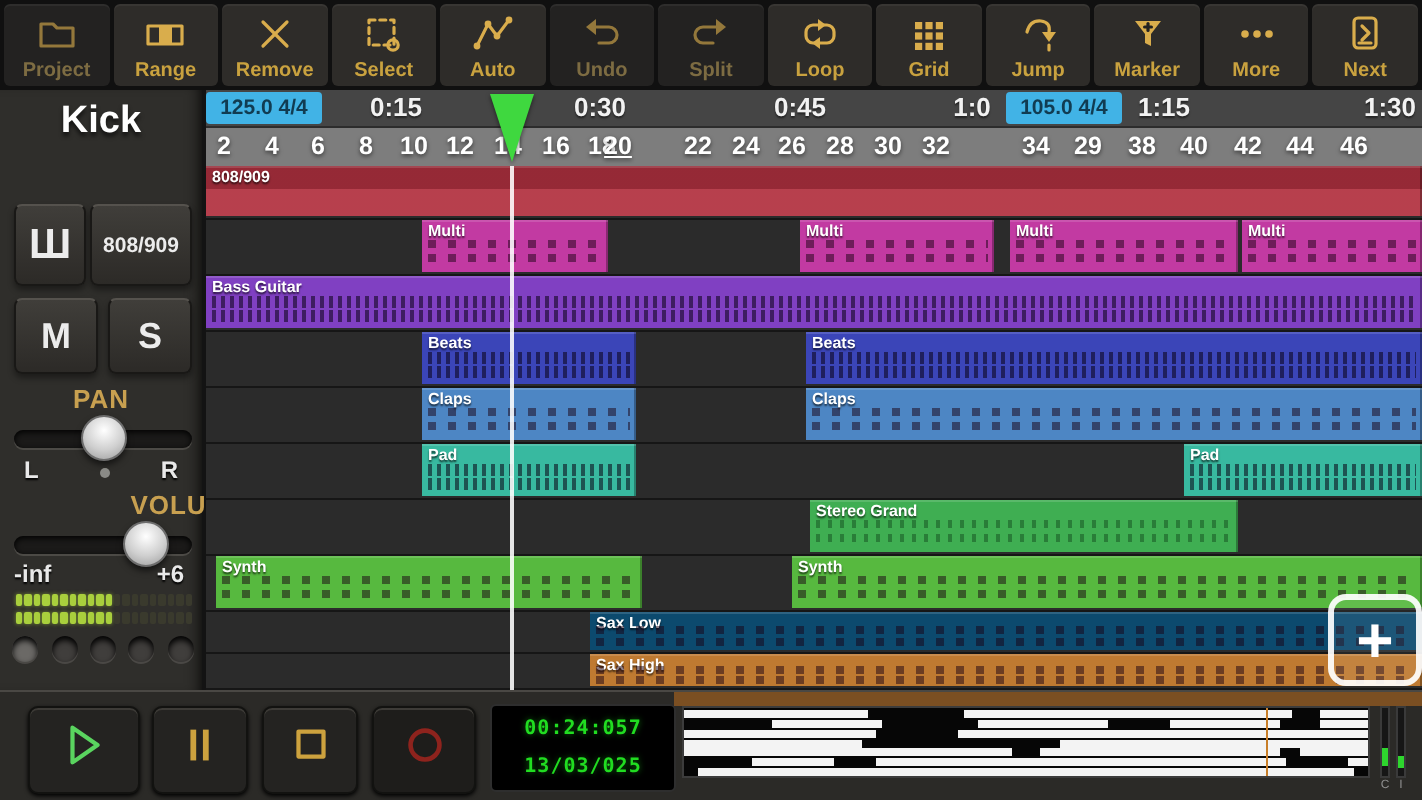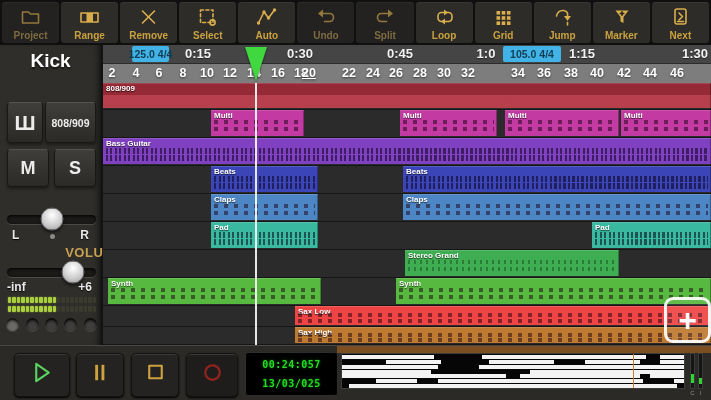--- a/index.html
+++ b/index.html
@@ -215,38 +215,51 @@
           <polygon class="f" points="5,4.5 18,4.5 13,11 13,17 10,15.5 10,11"></polygon>
           <line x1="11.5" y1="5.8" x2="11.5" y2="9.2" stroke="#232221"></line>
           <line x1="9.8" y1="7.5" x2="13.2" y2="7.5" stroke="#232221"></line>
         </svg>
       </div>
       <div class="tb-label">Marker</div>
     </div>
     <div class="tb-btn">
       <div class="tb-icon">
         <svg viewBox="0 0 22 22" xmlns="http://www.w3.org/2000/svg" class="icon-svg">
+          <g class="f">
+            <circle cx="5" cy="11" r="1.9"></circle>
+            <circle cx="11" cy="11" r="1.9"></circle>
+            <circle cx="17" cy="11" r="1.9"></circle>
+          </g>
+        </svg>
+      </div>
+      <div class="tb-label">More</div>
+    </div>
+    <div class="tb-btn">
+      <div class="tb-icon">
+        <svg viewBox="0 0 22 22" xmlns="http://www.w3.org/2000/svg" class="icon-svg">
           <rect x="5.5" y="3" width="11" height="15" rx="2"></rect>
           <polyline points="9.5,7 13,10.5 9.5,14"></polyline>
           <line x1="8" y1="15.5" x2="14" y2="15.5"></line>
         </svg>
       </div>
       <div class="tb-label">Next</div>
     </div>
   </div>
 
 <div id="sidebar">
   <div id="track-name">Kick</div>
   <div class="sb-btn" id="drum-btn">
     <span>Ш</span>
   </div>
   <div class="sb-btn" id="inst-btn">808/909</div>
   <div class="sb-btn" id="mute-btn">M</div>
   <div class="sb-btn" id="solo-btn">S</div>
 
+  <div class="sb-heading" id="pan-label">PAN</div>
   <div class="slider" id="pan-slider">
     <div class="groove"></div>
     <div class="thumb" id="pan-thumb" style="left: 50%;"></div>
   </div>
   <div id="pan-detent"></div>
   <div class="range-lbl" id="pan-l">L</div>
   <div class="range-lbl" id="pan-r">R</div>
 
   <div class="sb-heading" id="vol-label">VOLUME</div>
   <div class="slider" id="vol-slider">
@@ -312,42 +325,42 @@
 </div>
 
 <div id="arrange">
   <div id="times-row">
       <span class="time-lbl" style="left: 95px;">0:15</span>
       <span class="time-lbl" style="left: 197px;">0:30</span>
       <span class="time-lbl" style="left: 297px;">0:45</span>
       <span class="time-lbl" style="left: 383px;">1:0</span>
       <span class="time-lbl" style="left: 479px;">1:15</span>
       <span class="time-lbl" style="left: 592px;">1:30</span>
-      <span class="tempo-badge" style="left: 0px; width: 37px; margin-left: 29px;">125.0 4/4</span>
+      <span class="tempo-badge" style="left: 0px; width: 58px;">125.0 4/4</span>
       <span class="tempo-badge" style="left: 400px; width: 58px;">105.0 4/4</span>
     </div>
   <div id="beats-row">
       <span class="beat-num" style="left: 9px;">2</span>
       <span class="beat-num" style="left: 33px;">4</span>
       <span class="beat-num" style="left: 56px;">6</span>
       <span class="beat-num" style="left: 80px;">8</span>
       <span class="beat-num" style="left: 104px;">10</span>
       <span class="beat-num" style="left: 127px;">12</span>
       <span class="beat-num" style="left: 151px;">14</span>
       <span class="beat-num" style="left: 175px;">16</span>
       <span class="beat-num" style="left: 198px;">18</span>
       <span class="beat-num" style="left: 206px; text-decoration: underline;">20</span>
       <span class="beat-num" style="left: 246px;">22</span>
       <span class="beat-num" style="left: 270px;">24</span>
       <span class="beat-num" style="left: 293px;">26</span>
       <span class="beat-num" style="left: 317px;">28</span>
       <span class="beat-num" style="left: 341px;">30</span>
       <span class="beat-num" style="left: 365px;">32</span>
       <span class="beat-num" style="left: 415px;">34</span>
-      <span class="beat-num" style="left: 441px;">36</span>
+      <span class="beat-num" style="left: 441px;">29</span>
       <span class="beat-num" style="left: 468px;">38</span>
       <span class="beat-num" style="left: 494px;">40</span>
       <span class="beat-num" style="left: 521px;">42</span>
       <span class="beat-num" style="left: 547px;">44</span>
       <span class="beat-num" style="left: 574px;">46</span>
     </div>
   <div id="playhead-tri" style="left: 142px;"></div>
   <div id="tracks">
     <div id="playhead-line" style="left: 152px;"></div>
     <div id="plus-btn">+</div>
@@ -434,21 +447,21 @@
           <div class="band b1"></div>
           <div class="band b2"></div>
         </div>
         <div class="clip pattern-dots" style="left: 293px; width: 315px; background-color: rgb(87, 185, 63);">
           <span class="clip-label">Synth</span>
           <div class="band b1"></div>
           <div class="band b2"></div>
         </div>
       </div>
       <div class="track-row" style="top: 223px; height: 21px;">
-        <div class="clip pattern-dots" style="left: 192px; width: 416px; background-color: #ef4444;">
+        <div class="clip pattern-dots" style="left: 192px; width: 416px; background-color: #0c4a6e;">
           <span class="clip-label">Sax Low</span>
           <div class="band b1"></div>
           <div class="band b2"></div>
         </div>
       </div>
       <div class="track-row" style="top: 244px; height: 18px;">
         <div class="clip pattern-dots" style="left: 192px; width: 416px; background-color: rgb(191, 122, 49);">
           <span class="clip-label">Sax High</span>
           <div class="band b1"></div>
           <div class="band b2"></div>

